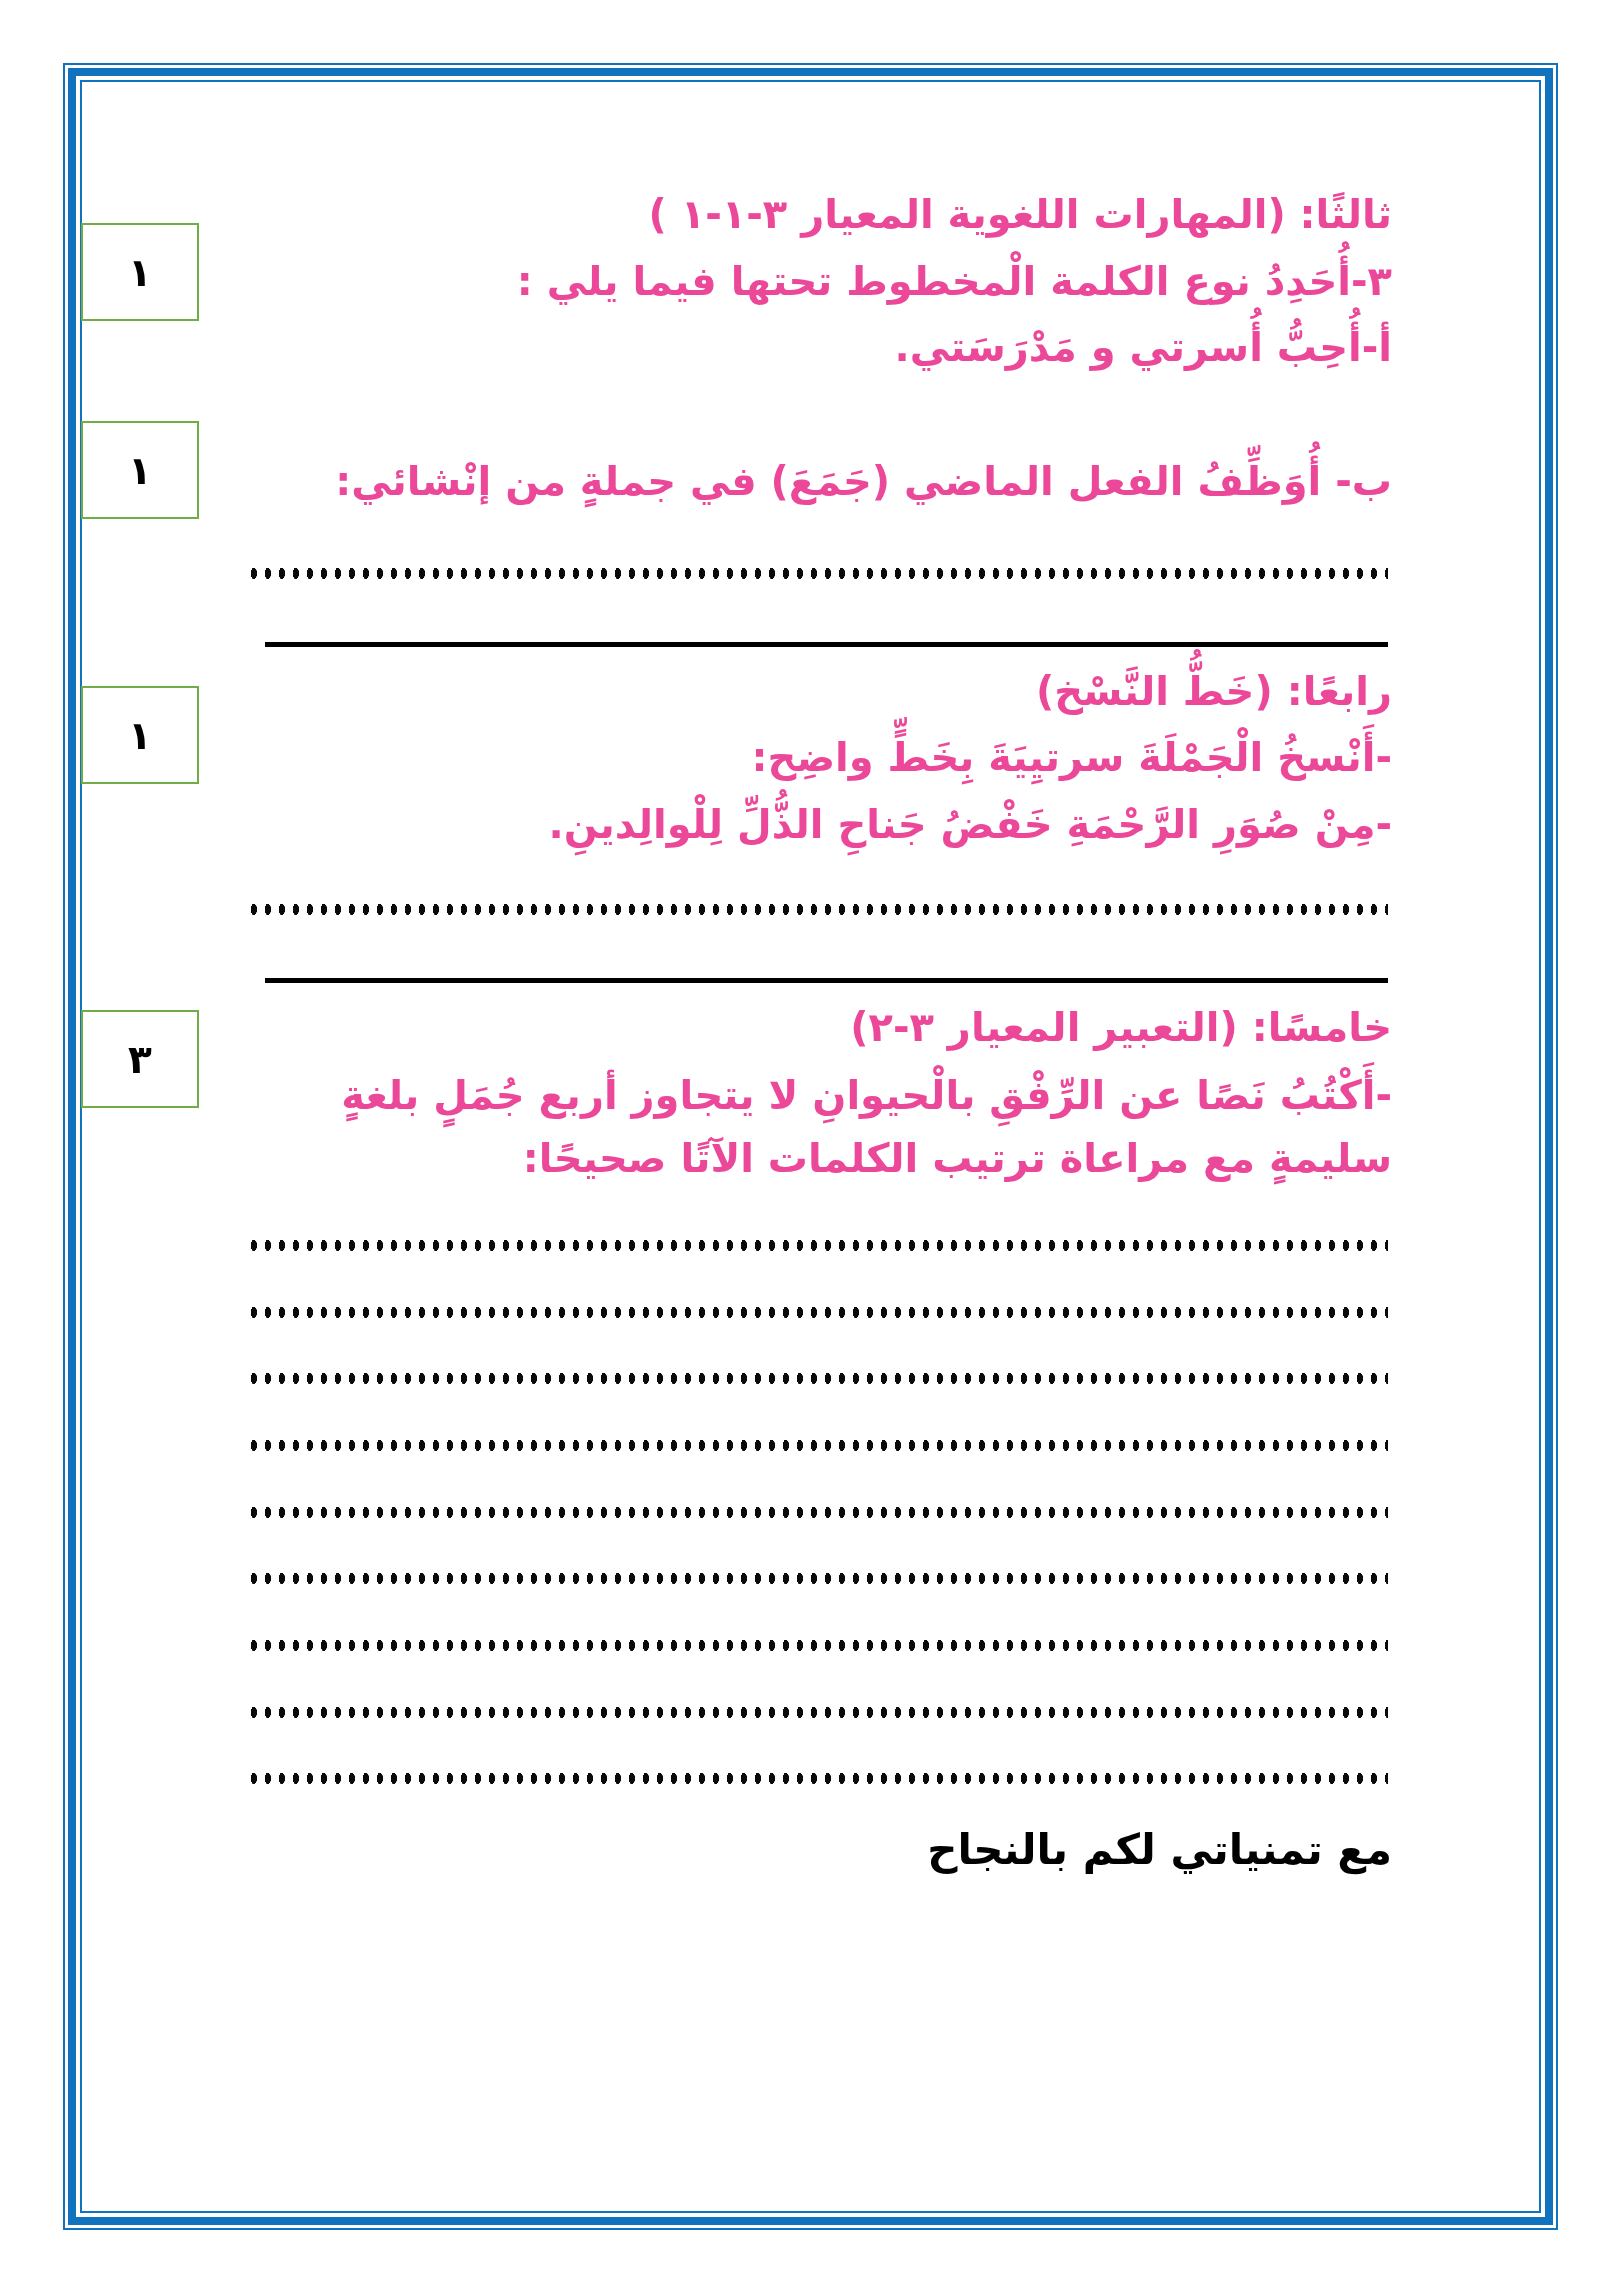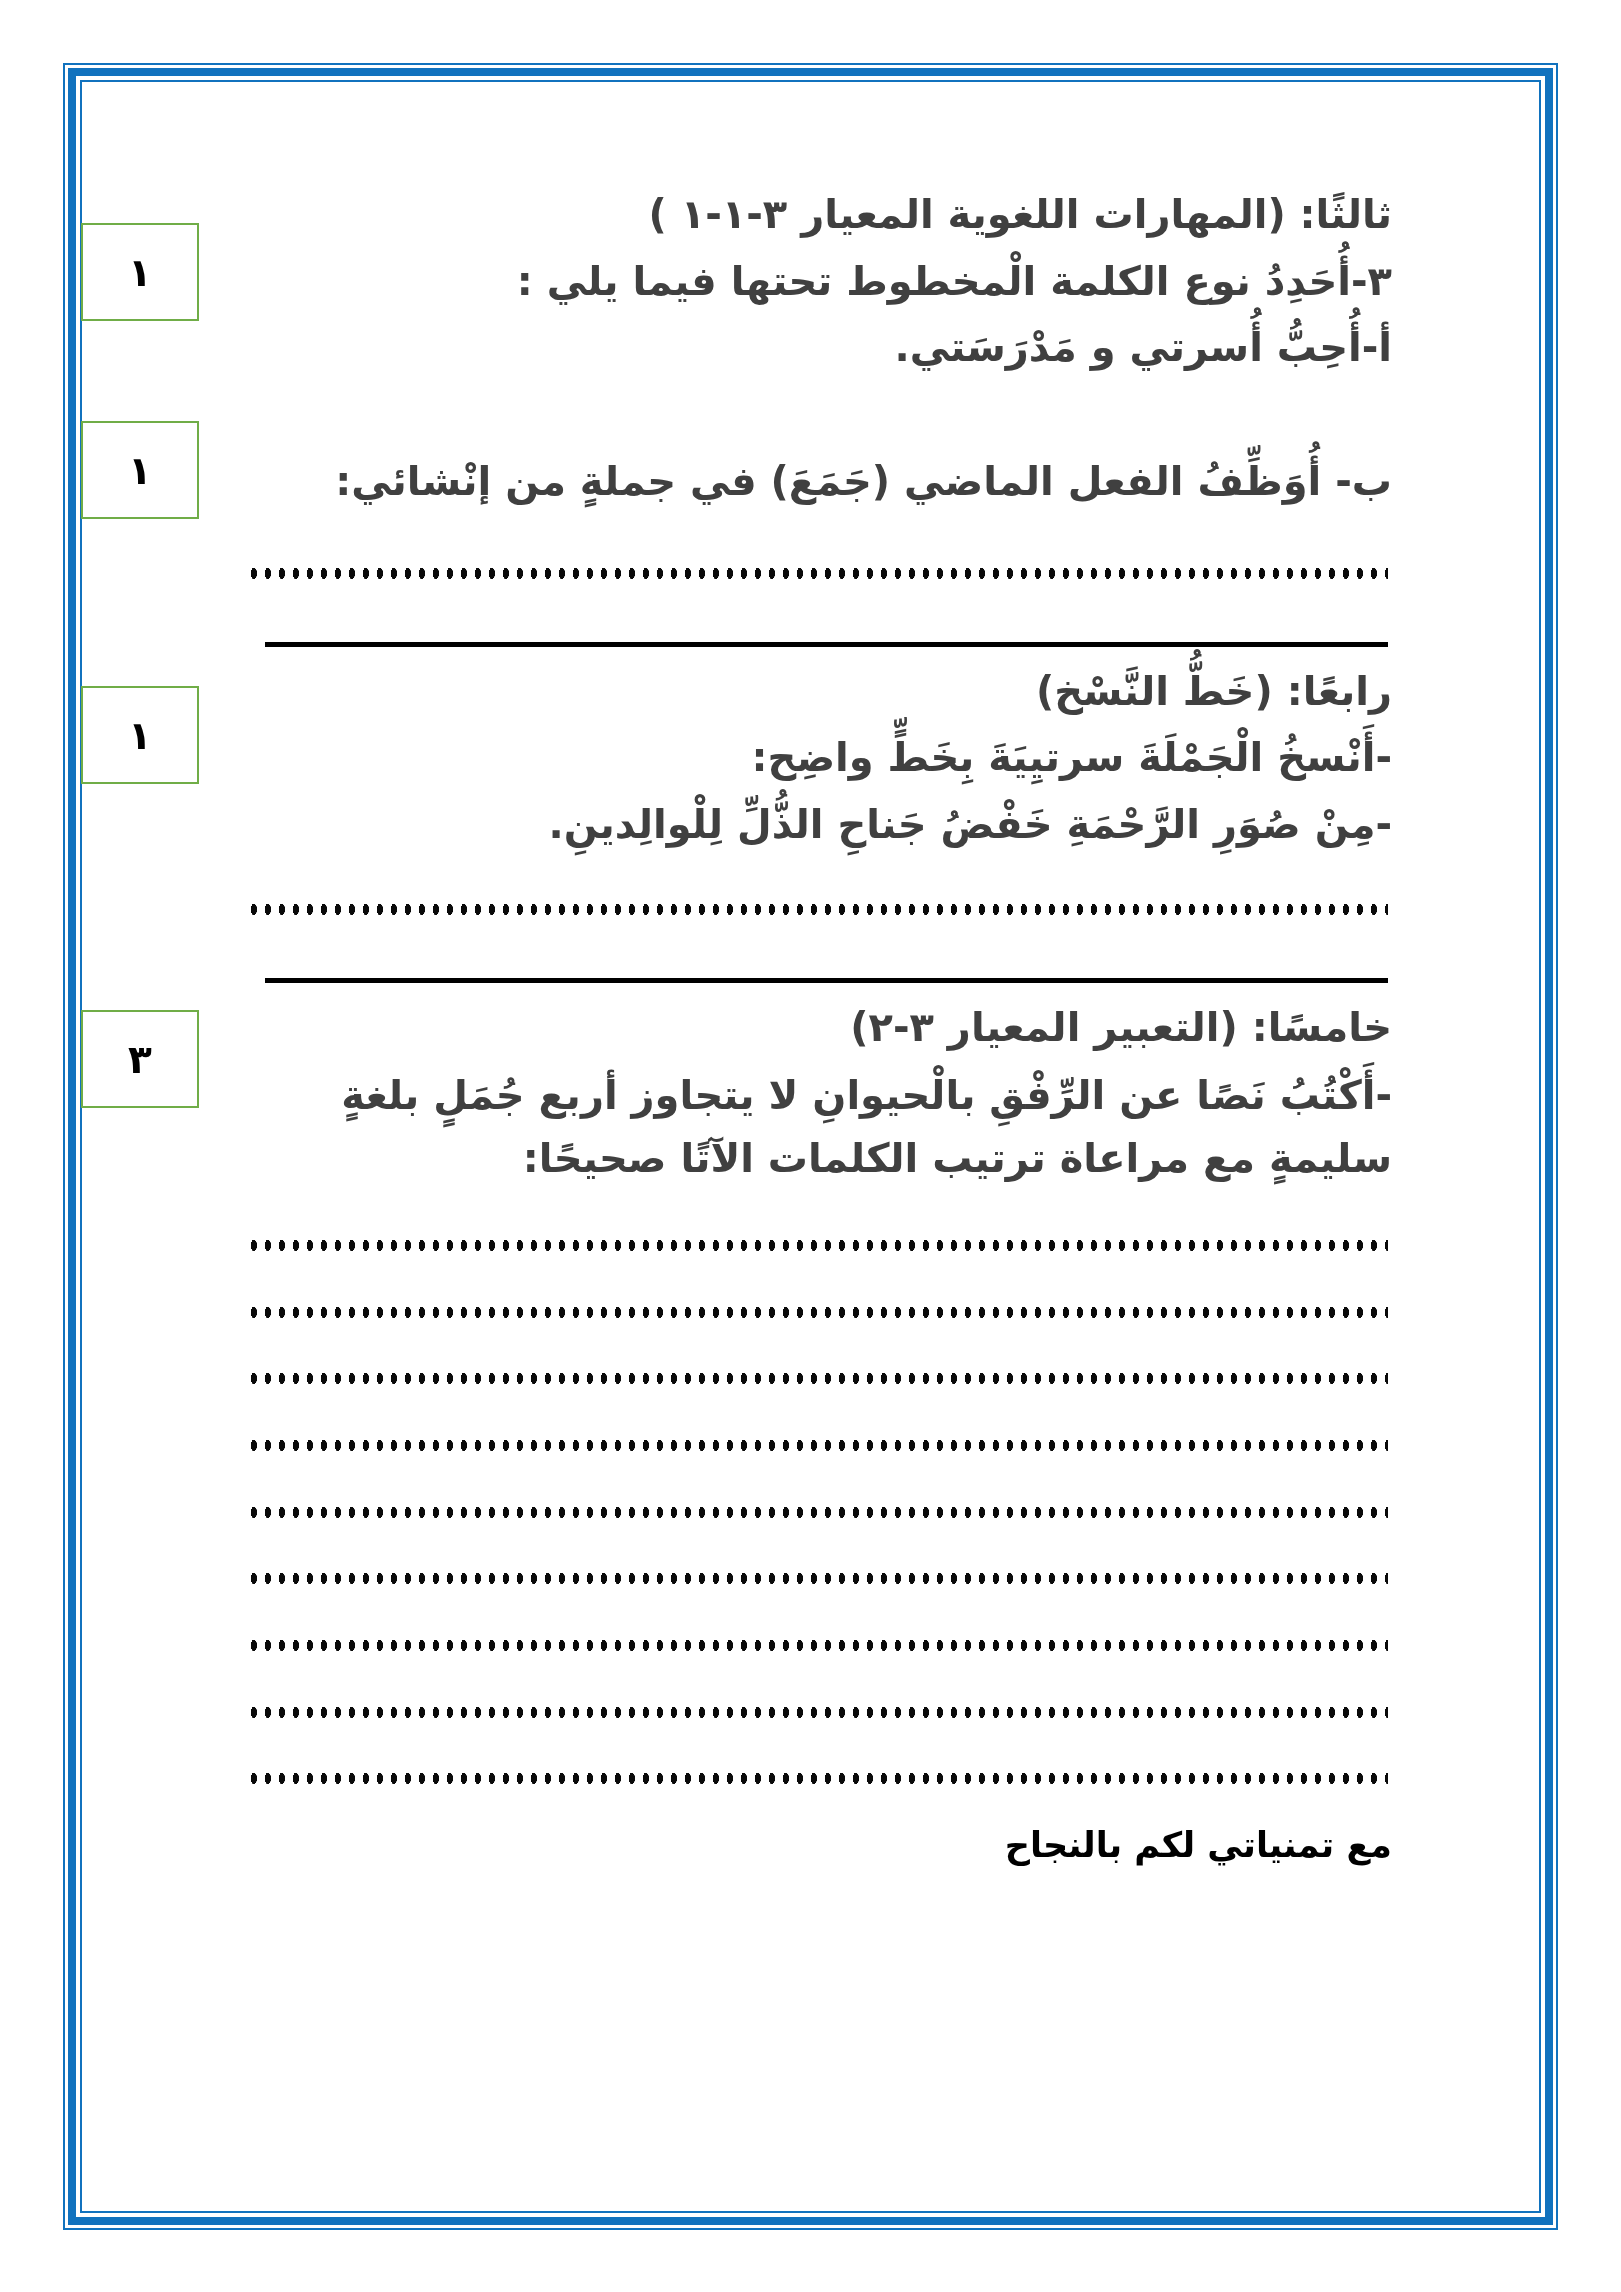--- a/index.html
+++ b/index.html
@@ -22,26 +22,26 @@
     border:2.9px solid #70ad47;background:#ffffff;
     display:flex;align-items:center;justify-content:center;
     font-size:39px;font-weight:bold;color:#000;
   }
 
   
   .line{
     position:absolute;right:229px;left:235px;
     direction:rtl;
     font-weight:bold;font-size:40px;line-height:1.25;
-    color:#404040;white-space:pre;
+    color:#ec4899;white-space:pre;
   }
   .closing{
     position:absolute;right:229px;
     direction:rtl;text-align:right;
-    font-weight:bold;font-size:35px;color:#000;white-space:pre;
+    font-weight:bold;font-size:42px;color:#000;white-space:pre;
   }
 
   
   .dots{
     position:absolute;left:247px;right:233px;height:16.7px;
     background-image:radial-gradient(3.1px 5.7px at 6.9px 8.3px,#0a0a0a 97%,transparent 100%);
     background-size:14px 16.7px;
     background-repeat:repeat-x;
   }
   

